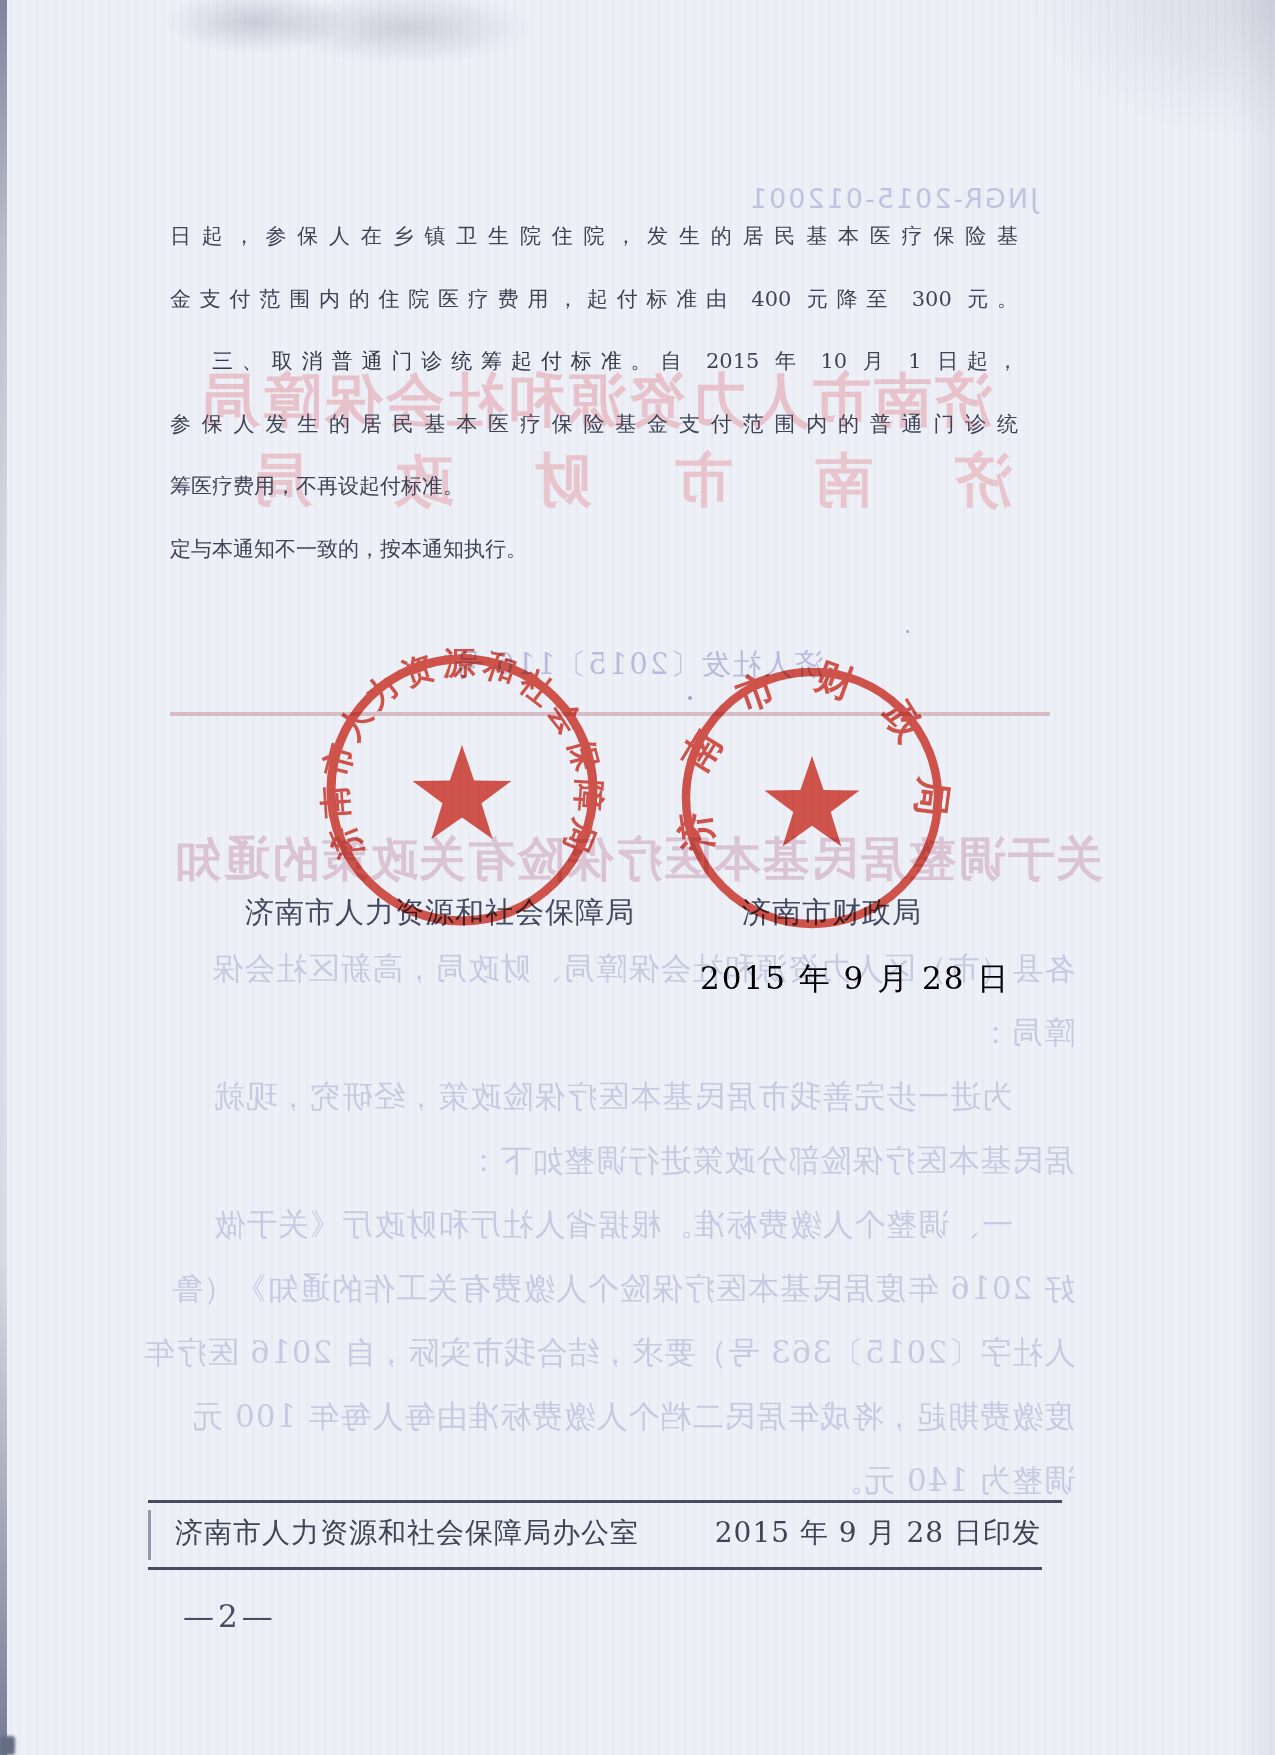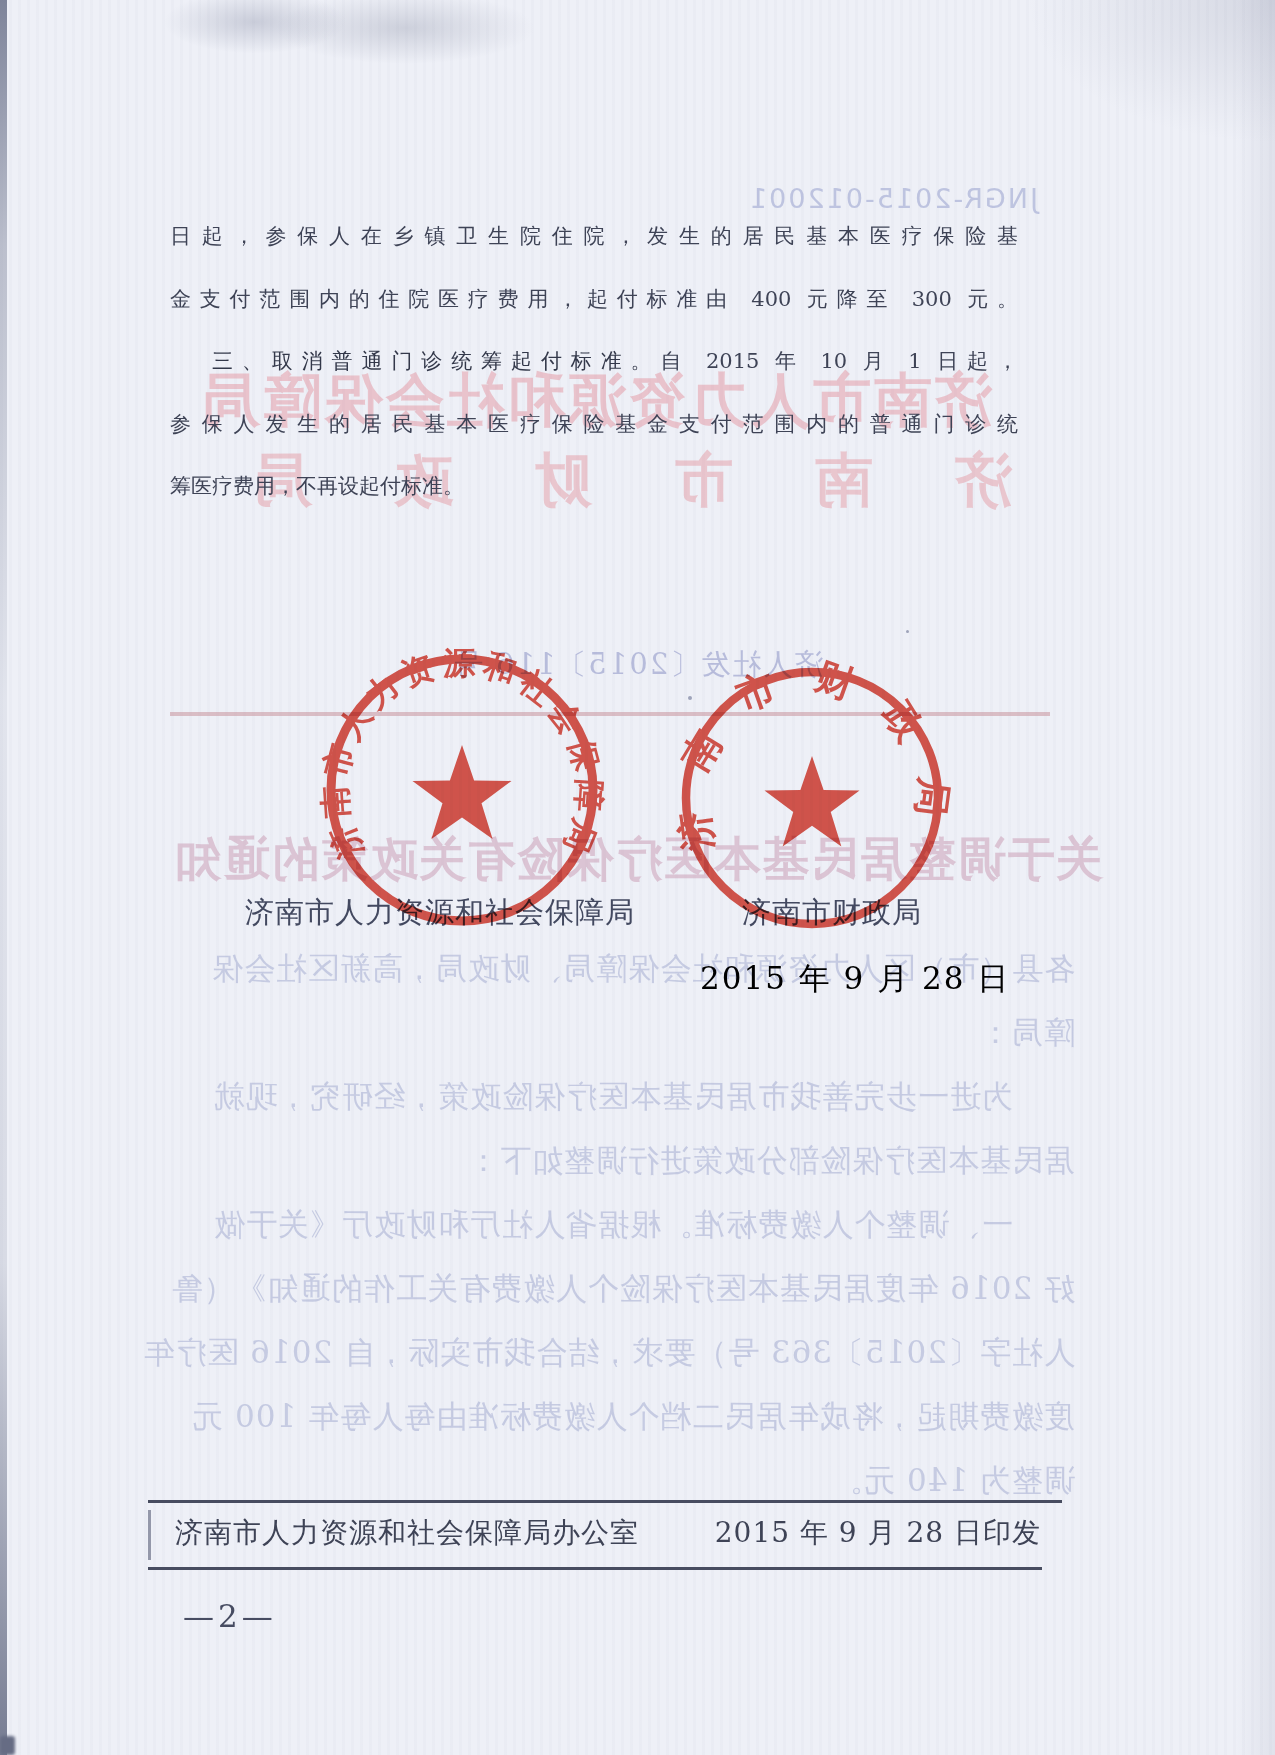--- a/index.html
+++ b/index.html
@@ -73,20 +73,21 @@
   <div class="abs bline" style="top:1396px;">度缴费期起，将成年居民二档个人缴费标准由每人每年 100 元</div>
   <div class="abs bline" style="top:1460px;">调整为 140 元。</div>
 </div>
 
 <div class="abs doc-text">
   <div class="line">日起，参保人在乡镇卫生院住院，发生的居民基本医疗保险基</div>
   <div class="line">金支付范围内的住院医疗费用，起付标准由 400 元降至 300 元。</div>
   <div class="line ind"><b>三、取消普通门诊统筹起付标准。</b><span>自 2015 年 10 月 1 日起，</span></div>
   <div class="line">参保人发生的居民基本医疗保险基金支付范围内的普通门诊统</div>
   <div class="line short">筹医疗费用，不再设起付标准。</div>
+  <div class="line short">定与本通知不一致的，按本通知执行。</div>
 </div>
 
 <div class="abs sig" style="left:245px;top:893px;">济南市人力资源和社会保障局</div>
 <div class="abs sig" style="left:742px;top:893px;">济南市财政局</div>
 <div class="abs sig-date">2015 年 9 月 28 日</div>
 
 <svg class="abs seal" style="left:317px;top:645px;" width="290" height="290" viewBox="0 0 290 290">
   <defs>
       <path id="arcL" d="M 47 207 A 116 116 0 1 1 243 207" fill="none"></path>
     </defs>

